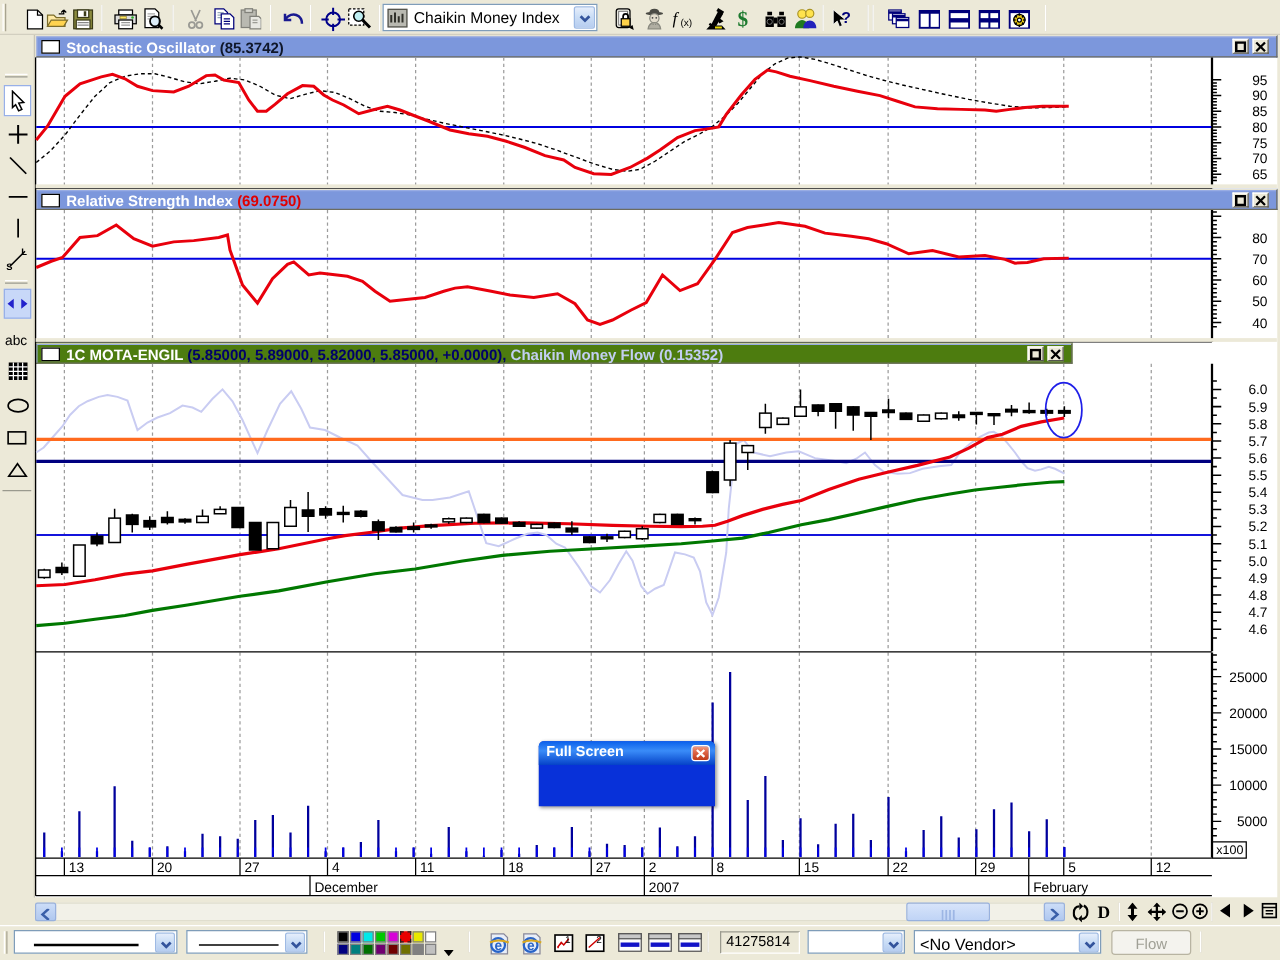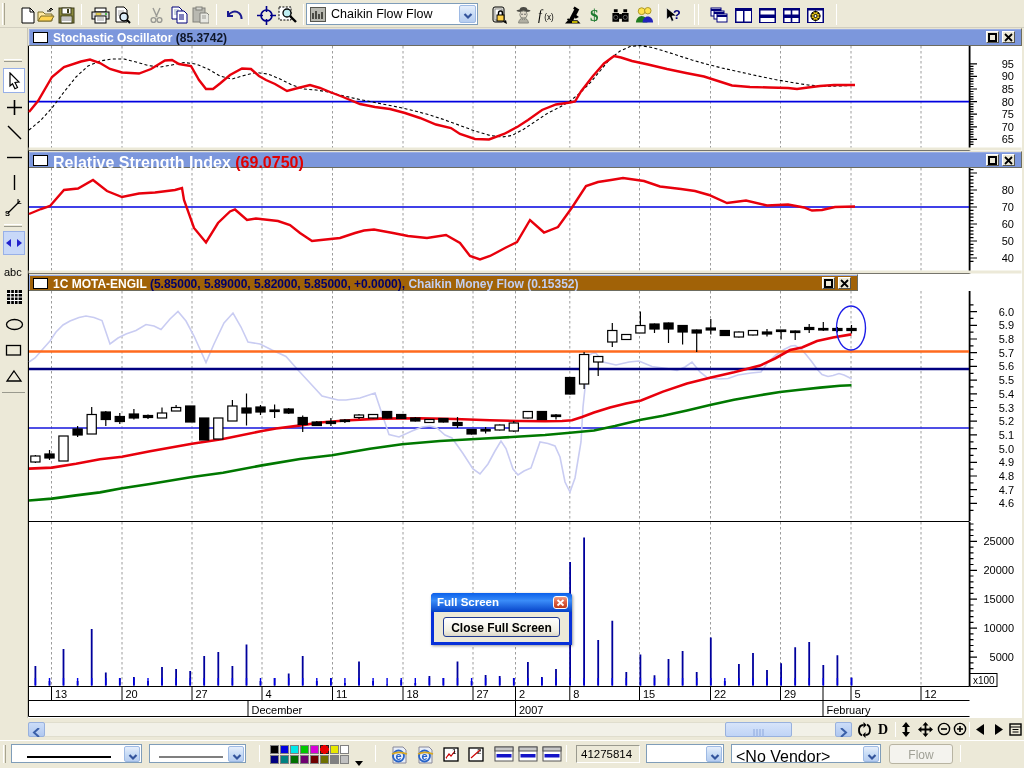--- a/index.html
+++ b/index.html
@@ -105,21 +105,21 @@
         <rect x="1" y="1" width="12" height="13" fill="#fff" stroke="#000" stroke-dasharray="2,1.4"></rect>
         <circle cx="9" cy="7" r="4" fill="#bfeef2" stroke="#000" stroke-width="1.3"></circle>
         <path d="M12 10l6 6" stroke="#000" stroke-width="2.4"></path>
       </svg>
     </div>
 <div class="tsep" style="left:303px"></div>
 <div style="position:absolute;left:306px;top:3px;width:172px;height:22px;background:#fff;border:1px solid #7F9DB9;">
 <div style="position:absolute;left:3px;top:2.5px;width:16px;height:15px;background:#b9b9b1;border:1px solid #55554e;"><svg width="14" height="13">
           <path d="M2 10V4M5 10V2M8 10V5M11 10V3" stroke="#30302a" stroke-width="1.6"></path>
         </svg></div>
-<div style="position:absolute;left:24px;top:3px;font-size:12.5px;color:#000;white-space:nowrap">Chaikin Flow Flow</div>
+<div style="position:absolute;left:24px;top:3px;font-size:12.5px;color:#000;white-space:nowrap">Chaikin Money Index</div>
 <div class="xpdrop" style="position:absolute;right:1px;top:1px;height:18px;width:17px;"><svg width="10" height="7" style="margin:5px 0 0 3px">
           <path d="M1.5 1l3.5 3.5L8.5 1" fill="none" stroke="#33549C" stroke-width="2.2"></path>
         </svg></div>
 </div>
 <div class="tbi" style="left:491px;top:3px;width:19px;height:24px">
       <svg width="19" height="19" viewBox="0 0 19 19">
         <rect x="2" y="1" width="11" height="15" rx="2" fill="#e8e8e0" stroke="#000"></rect>
         <rect x="4" y="3" width="7" height="11" fill="#fff" stroke="#555" stroke-width=".6"></rect>
         <rect x="6" y="9" width="7" height="6" fill="#ffd24a" stroke="#000"></rect>
         <path d="M7.5 9V7a2 2 0 014 0v2" fill="none" stroke="#000" stroke-width="1.4"></path>
@@ -309,33 +309,33 @@
       </svg>
     </div>
 <div class="wbtn" style="right:6px">
       <svg width="9" height="9">
         <path d="M1 1l7 7M8 1L1 8" stroke="#000" stroke-width="1.8"></path>
       </svg>
     </div>
 </div>
 <div style="position:absolute;left:28px;top:151px;width:994px;height:17px;background:#7C97DC;border:1px solid;border-color:#E6E3D4 #6c6c60 #6c6c60 #E6E3D4;box-shadow:inset 1px 1px 0 #98ACE4">
 <div style="position:absolute;left:4px;top:3px;width:15px;height:11px;background:#fff;border:1.5px solid #000"></div>
-<div style="position:absolute;left:24px;top:1.5px;font-size:16px;font-weight:bold;color:#fff;white-space:nowrap">Relative Strength Index <span style="color:#E00000">(69.0750)</span></div>
+<div style="position:absolute;left:24px;top:1.5px;font-size:12px;font-weight:bold;color:#fff;white-space:nowrap">Relative Strength Index <span style="color:#E00000">(69.0750)</span></div>
 <div class="wbtn" style="right:22px">
       <svg width="9" height="9">
         <rect x="1" y="1" width="7" height="7" fill="none" stroke="#000" stroke-width="2"></rect>
       </svg>
     </div>
 <div class="wbtn" style="right:6px">
       <svg width="9" height="9">
         <path d="M1 1l7 7M8 1L1 8" stroke="#000" stroke-width="1.8"></path>
       </svg>
     </div>
 </div>
-<div style="position:absolute;left:28px;top:274px;width:830px;height:17px;background:#a16207;border:1px solid;border-color:#E6E3D4 #6c6c60 #6c6c60 #E6E3D4;box-shadow:inset 1px 1px 0 #98ACE4">
+<div style="position:absolute;left:28px;top:274px;width:830px;height:17px;background:#4d7c0f;border:1px solid;border-color:#E6E3D4 #6c6c60 #6c6c60 #E6E3D4;box-shadow:inset 1px 1px 0 #98ACE4">
 <div style="position:absolute;left:4px;top:3px;width:15px;height:11px;background:#fff;border:1.5px solid #000"></div>
 <div style="position:absolute;left:24px;top:1.5px;font-size:12px;font-weight:bold;color:#fff;white-space:nowrap">1C MOTA-ENGIL <span style="color:#00006A">(5.85000, 5.89000, 5.82000, 5.85000, +0.0000),</span> <span style="color:#C2CFF2">Chaikin Money Flow (0.15352)</span></div>
 <div class="wbtn" style="right:22px">
       <svg width="9" height="9">
         <rect x="1" y="1" width="7" height="7" fill="none" stroke="#000" stroke-width="2"></rect>
       </svg>
     </div>
 <div class="wbtn" style="right:6px">
       <svg width="9" height="9">
         <path d="M1 1l7 7M8 1L1 8" stroke="#000" stroke-width="1.8"></path>
@@ -480,23 +480,20 @@
 <text x="973" y="683.5" class="sc" style="font-size:10px">x100</text>
 </svg>
 
 <div style="position:absolute;left:431px;top:593px;width:141px;height:52px;background:#0831D9;border-radius:4px 4px 0 0;box-shadow:1px 1px 3px rgba(0,0,0,.4)">
  <div style="position:absolute;left:0;top:0;right:0;height:19px;border-radius:4px 4px 0 0;background:linear-gradient(180deg,#0A60EB,#3A8CF8 40%,#0542C8);color:#fff;font-weight:bold;font-size:11.5px;padding:3px 0 0 6px">Full Screen</div>
  <div style="position:absolute;right:4px;top:3px;width:15px;height:13px;background:linear-gradient(#F0A088,#E0684A 40%,#C03A18);border:1px solid #fff;border-radius:3px;overflow:hidden;display:flex;align-items:center;justify-content:center">
       <svg width="9" height="8" viewBox="0 0 9 8">
         <path d="M1.5 1l6 5.5M7.5 1l-6 5.5" stroke="#fff" stroke-width="1.8"></path>
       </svg>
     </div>
- <div style="position:absolute;left:3px;top:19px;right:3px;bottom:3px;background:#ECE9D8">
-  <div style="position:absolute;left:9px;top:5px;width:117px;height:20px;background:linear-gradient(#fff,#f2f0e4 70%,#dcd8c8);border:1px solid #1f3a93;border-radius:3px;font-weight:bold;font-size:12px;text-align:center;padding-top:2.5px">Close Full Screen</div>
- </div>
 </div>
 
 <div style="position:absolute;left:0;top:718px;width:1024px;height:22px;background:#ECE9D8">
  <div style="position:absolute;left:28px;top:4px;width:824px;height:15px;background:#F2F1E8;border:1px solid #E0DECE"></div>
  <div style="position:absolute;left:28px;top:4px;width:17px;height:15px;background:linear-gradient(#CCDDF8,#B0C8F0);border:1px solid #98B1DE;border-radius:2px"><svg width="8" height="9" style="margin:2px 0 0 3px">
         <path d="M7 0L2 4.5 7 9" stroke="#3A5FA8" stroke-width="2" fill="none"></path>
       </svg></div>
  <div style="position:absolute;left:835px;top:4px;width:17px;height:15px;background:linear-gradient(#CCDDF8,#B0C8F0);border:1px solid #98B1DE;border-radius:2px"><svg width="8" height="9" style="margin:2px 0 0 4px">
         <path d="M1 0l5 4.5L1 9" stroke="#3A5FA8" stroke-width="2" fill="none"></path>
       </svg></div>
@@ -615,17 +612,17 @@
       <rect x="1" y="1" width="18" height="4" fill="#C8C8C8" stroke="#555"></rect>
       <rect x="2.5" y="8" width="15" height="3.5" fill="#1414C8"></rect>
     </svg></div>
 <div class="vsep" style="left:566px;top:745px;height:17px"></div>
 <div style="position:absolute;left:576px;top:745px;width:64px;height:18px;background:#ece9d8;border:1px solid #9a9a8e;border-bottom-color:#fff;border-right-color:#fff;font-size:11.5px;padding:2px 0 0 4px">41275814</div>
 <div class="scombo" style="left:646px;top:744px;width:78px">
     <div class="xpdrop2"><svg width="10" height="7" style="margin:5px 0 0 3px">
         <path d="M1.5 1l3.5 3.5L8.5 1" fill="none" stroke="#33549C" stroke-width="2.2"></path>
       </svg></div>
   </div>
-<div class="scombo" style="left:731px;top:744px;width:150px"><span style="font-size:16px;padding:2.5px 0 0 4px;display:inline-block">&lt;No Vendor&gt;</span><div class="xpdrop2"><svg width="10" height="7" style="margin:5px 0 0 3px">
+<div class="scombo" style="left:731px;top:744px;width:150px"><span style="font-size:13px;padding:2.5px 0 0 4px;display:inline-block">&lt;No Vendor&gt;</span><div class="xpdrop2"><svg width="10" height="7" style="margin:5px 0 0 3px">
         <path d="M1.5 1l3.5 3.5L8.5 1" fill="none" stroke="#33549C" stroke-width="2.2"></path>
       </svg></div></div>
 <div style="position:absolute;left:889px;top:744px;width:64px;height:20px;background:#f4f3ee;border:1px solid #b8b4a2;border-radius:3px;color:#a0a096;font-size:12px;text-align:center;padding-top:3px">Flow</div>
 <div class="vsep" style="left:960px;top:745px;height:17px"></div>
 
 </body></html>

